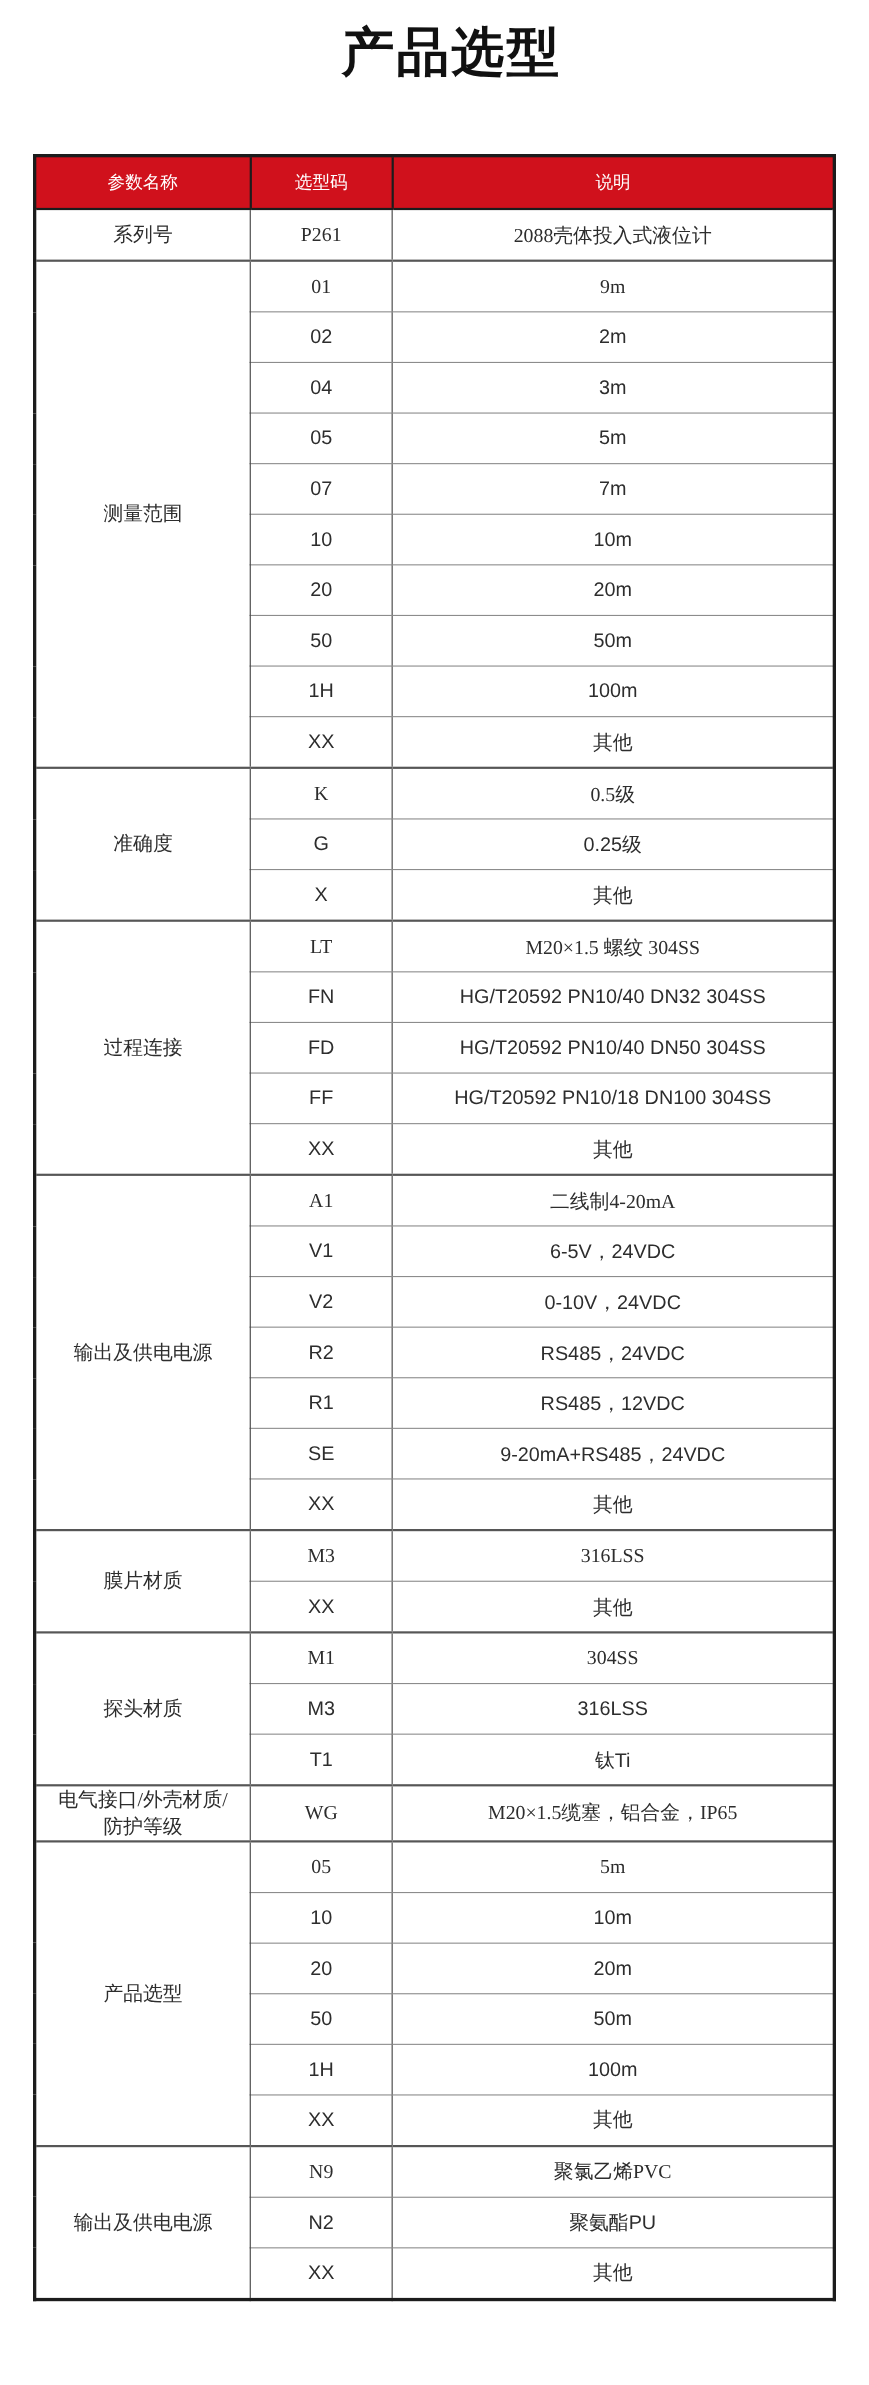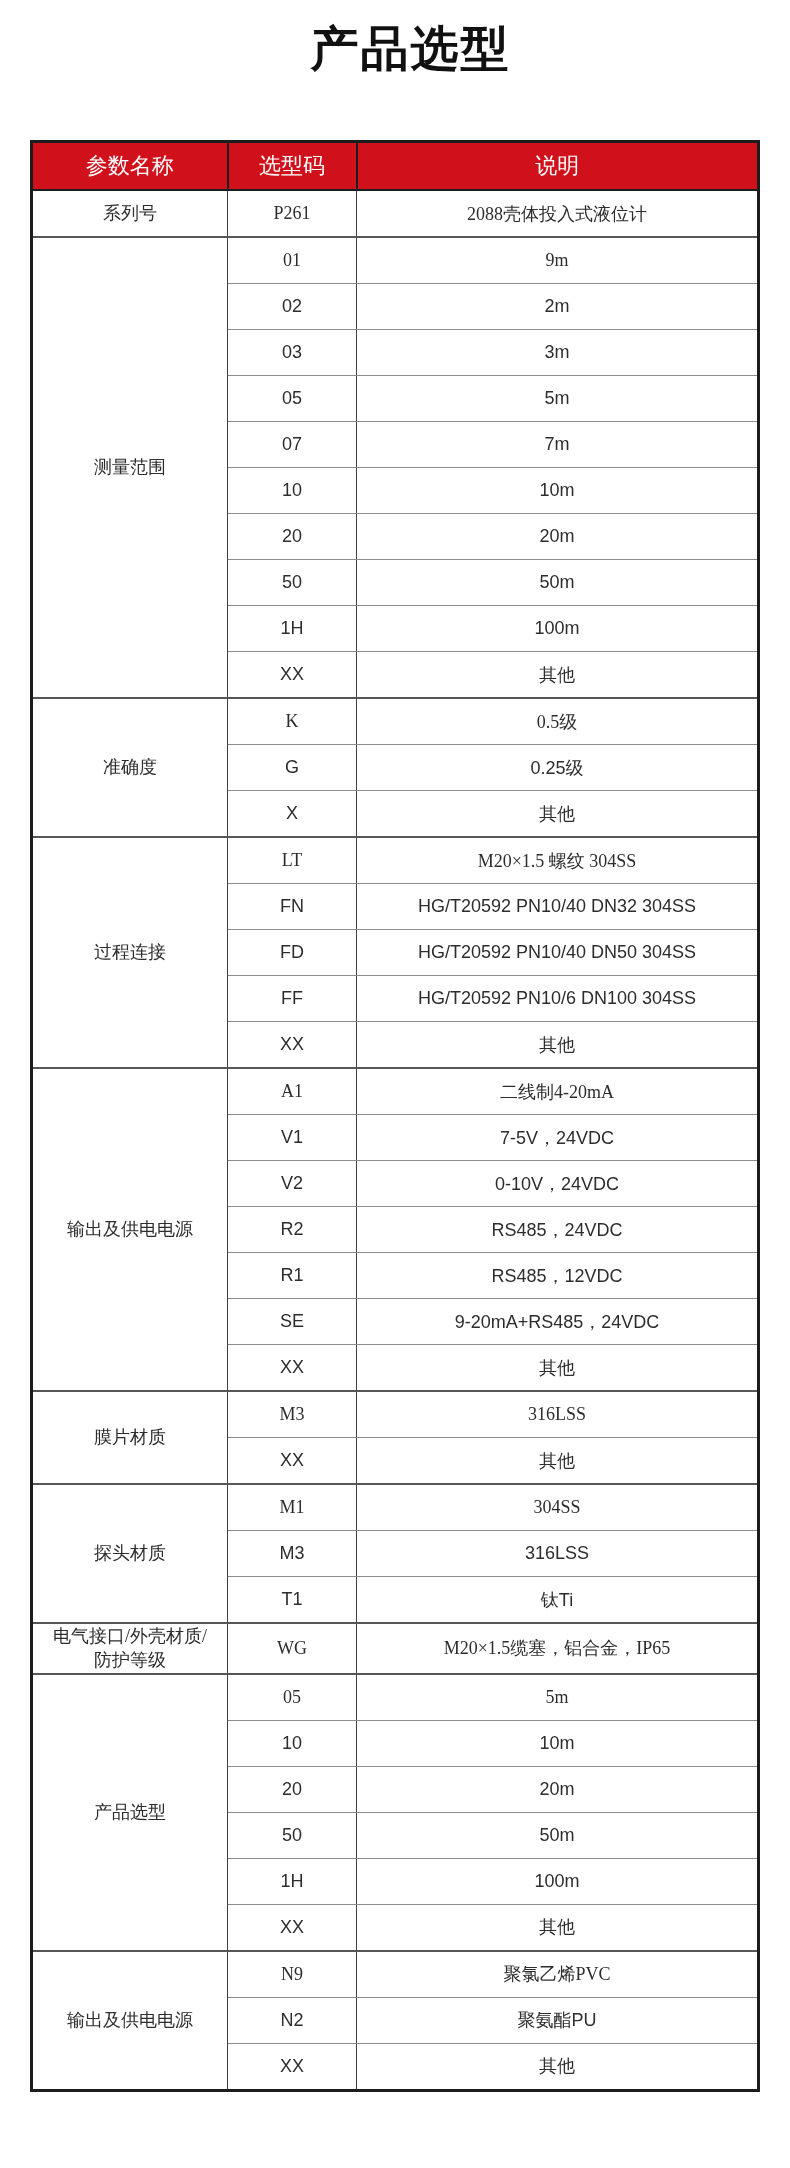--- a/index.html
+++ b/index.html
@@ -32,21 +32,21 @@
     border-collapse:collapse;
     table-layout:fixed;
     border:3px solid var(--border-outer);
   }
   col.c-param{width:196px;}
   col.c-code{width:129px;}
   col.c-desc{width:402px;}
   th{
     background:var(--header-bg);
     color:var(--header-text);
-    font-size:22px;font-weight:400;
+    font-size:16px;font-weight:400;
     height:46px;padding:0;
     border:1px solid var(--border-outer);
     border-bottom:2px solid var(--border-outer);
     text-align:center;vertical-align:middle;
   }
   th + th{border-left:2px solid var(--border-outer);}
   td{
     height:45px;padding:0 6px;
     font-size:18px;
     text-align:center;vertical-align:middle;
@@ -86,21 +86,21 @@
       <tr class="group-start">
         <td class="param-cell" rowspan="10">测量范围</td>
         <td class="code-cell">01</td>
         <td class="desc-cell">9m</td>
       </tr>
       <tr>
         <td class="code-cell">02</td>
         <td class="desc-cell">2m</td>
       </tr>
       <tr>
-        <td class="code-cell">03</td>
+        <td class="code-cell">04</td>
         <td class="desc-cell">3m</td>
       </tr>
       <tr>
         <td class="code-cell">05</td>
         <td class="desc-cell">5m</td>
       </tr>
       <tr>
         <td class="code-cell">07</td>
         <td class="desc-cell">7m</td>
       </tr>
@@ -145,34 +145,34 @@
       <tr>
         <td class="code-cell">FN</td>
         <td class="desc-cell">HG/T20592 PN10/40 DN32 304SS</td>
       </tr>
       <tr>
         <td class="code-cell">FD</td>
         <td class="desc-cell">HG/T20592 PN10/40 DN50 304SS</td>
       </tr>
       <tr>
         <td class="code-cell">FF</td>
-        <td class="desc-cell">HG/T20592 PN10/6 DN100 304SS</td>
+        <td class="desc-cell">HG/T20592 PN10/18 DN100 304SS</td>
       </tr>
       <tr>
         <td class="code-cell">XX</td>
         <td class="desc-cell">其他</td>
       </tr>
       <tr class="group-start">
         <td class="param-cell" rowspan="7">输出及供电电源</td>
         <td class="code-cell">A1</td>
         <td class="desc-cell">二线制4-20mA</td>
       </tr>
       <tr>
         <td class="code-cell">V1</td>
-        <td class="desc-cell">7-5V，24VDC</td>
+        <td class="desc-cell">6-5V，24VDC</td>
       </tr>
       <tr>
         <td class="code-cell">V2</td>
         <td class="desc-cell">0-10V，24VDC</td>
       </tr>
       <tr>
         <td class="code-cell">R2</td>
         <td class="desc-cell">RS485，24VDC</td>
       </tr>
       <tr>

